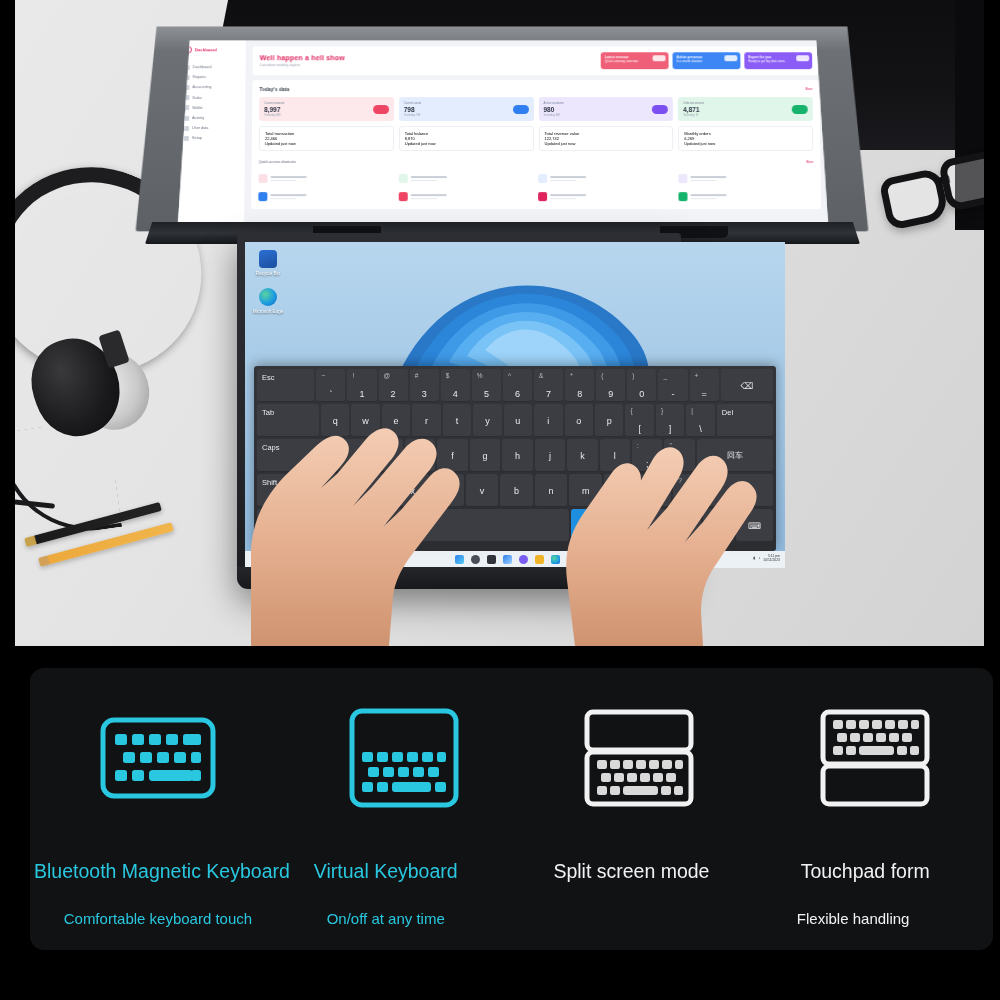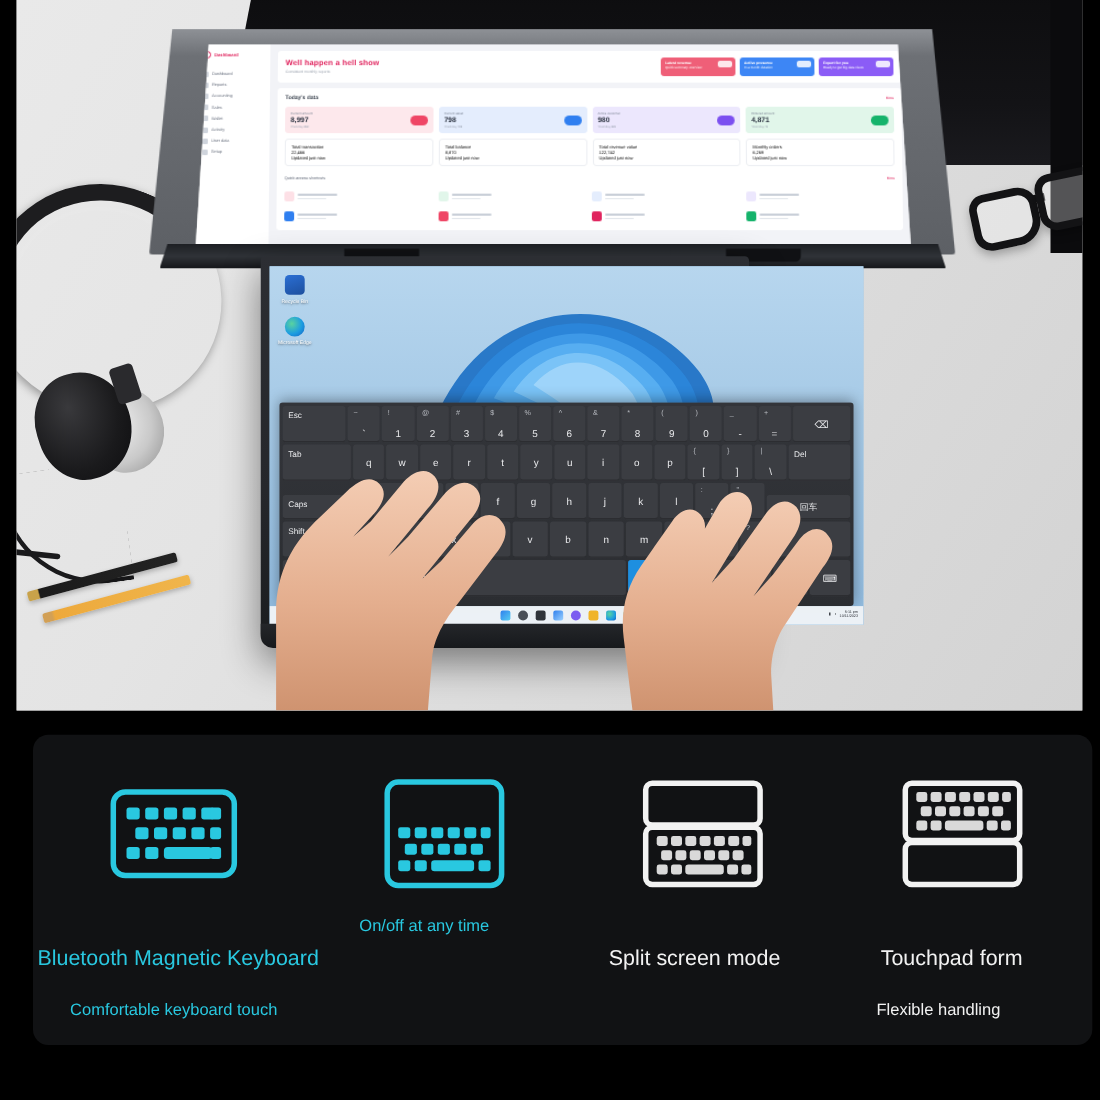--- a/index.html
+++ b/index.html
@@ -186,21 +186,21 @@
     background: linear-gradient(180deg,#33353a 0%,#2b2d31 100%);
     border-radius:3px; padding:3px; box-shadow:0 -2px 12px rgba(0,0,0,.35);
   }
   .krow{ display:flex; gap:2px; margin-bottom:2px; height:33px;}
   .key{
     flex:1; background:#3b3d42; border-radius:2.5px; position:relative;
     color:#e9eaec; font-size:9px; display:flex; align-items:center; justify-content:center;
     box-shadow: inset 0 -1px 0 rgba(0,0,0,.25);
   }
   .key.wide15{flex:1.5;} .key.wide18{flex:1.8;} .key.wide20{flex:2;}
-  .key.wide25{flex:2.5;margin-top:11px;} .key.wide30{flex:3;} .key.space{flex:8;}
+  .key.wide25{flex:2.5;} .key.wide30{flex:3;} .key.space{flex:8;}
   .key.lbl{ font-size:7.5px; justify-content:flex-start; padding-left:5px; align-items:flex-start;
             padding-top:4px;}
   .key.dual{ align-items:flex-end; padding-bottom:3px;}
   .key .sup{ position:absolute; left:5px; top:3px; font-size:6.5px; color:#b9bcc2;}
   .key.active{ background:#1e8fe0; }
   .key.cjk{ font-size:8px; }
   .taskbar{
     position:absolute; left:0; bottom:0; width:100%; height:17px;
     background: rgba(243,245,248,.93); display:flex; align-items:center;
     justify-content:center; gap:7px;
@@ -794,20 +794,21 @@
               <rect x="50" y="60" width="11" height="10" rx="2.2"></rect>
               <rect x="65" y="60" width="11" height="10" rx="2.2"></rect>
               <rect x="80" y="60" width="11" height="10" rx="2.2"></rect>
               <rect x="14" y="75" width="11" height="10" rx="2.2"></rect>
               <rect x="29" y="75" width="11" height="10" rx="2.2"></rect>
               <rect x="44" y="75" width="39" height="10" rx="3"></rect>
               <rect x="87" y="75" width="11" height="10" rx="2.2"></rect>
             </g>
           </svg>
         </div>
+        <div class="ftitle">Virtual Keyboard</div>
         <div class="fsub">On/off at any time</div>
       </div>
 
       <div class="feat f3 white">
         <div class="icon-wrap">
           <svg width="112" height="100" viewBox="0 0 112 100">
             <rect x="4" y="4" width="104" height="38" rx="6" ry="6" fill="none" stroke="#f2f2f2" stroke-width="5"></rect>
             <rect x="4" y="44" width="104" height="52" rx="6" ry="6" fill="none" stroke="#f2f2f2" stroke-width="5"></rect>
             <g fill="#d9d9d9">
               <rect x="14" y="52" width="10" height="9" rx="2.2"></rect>

